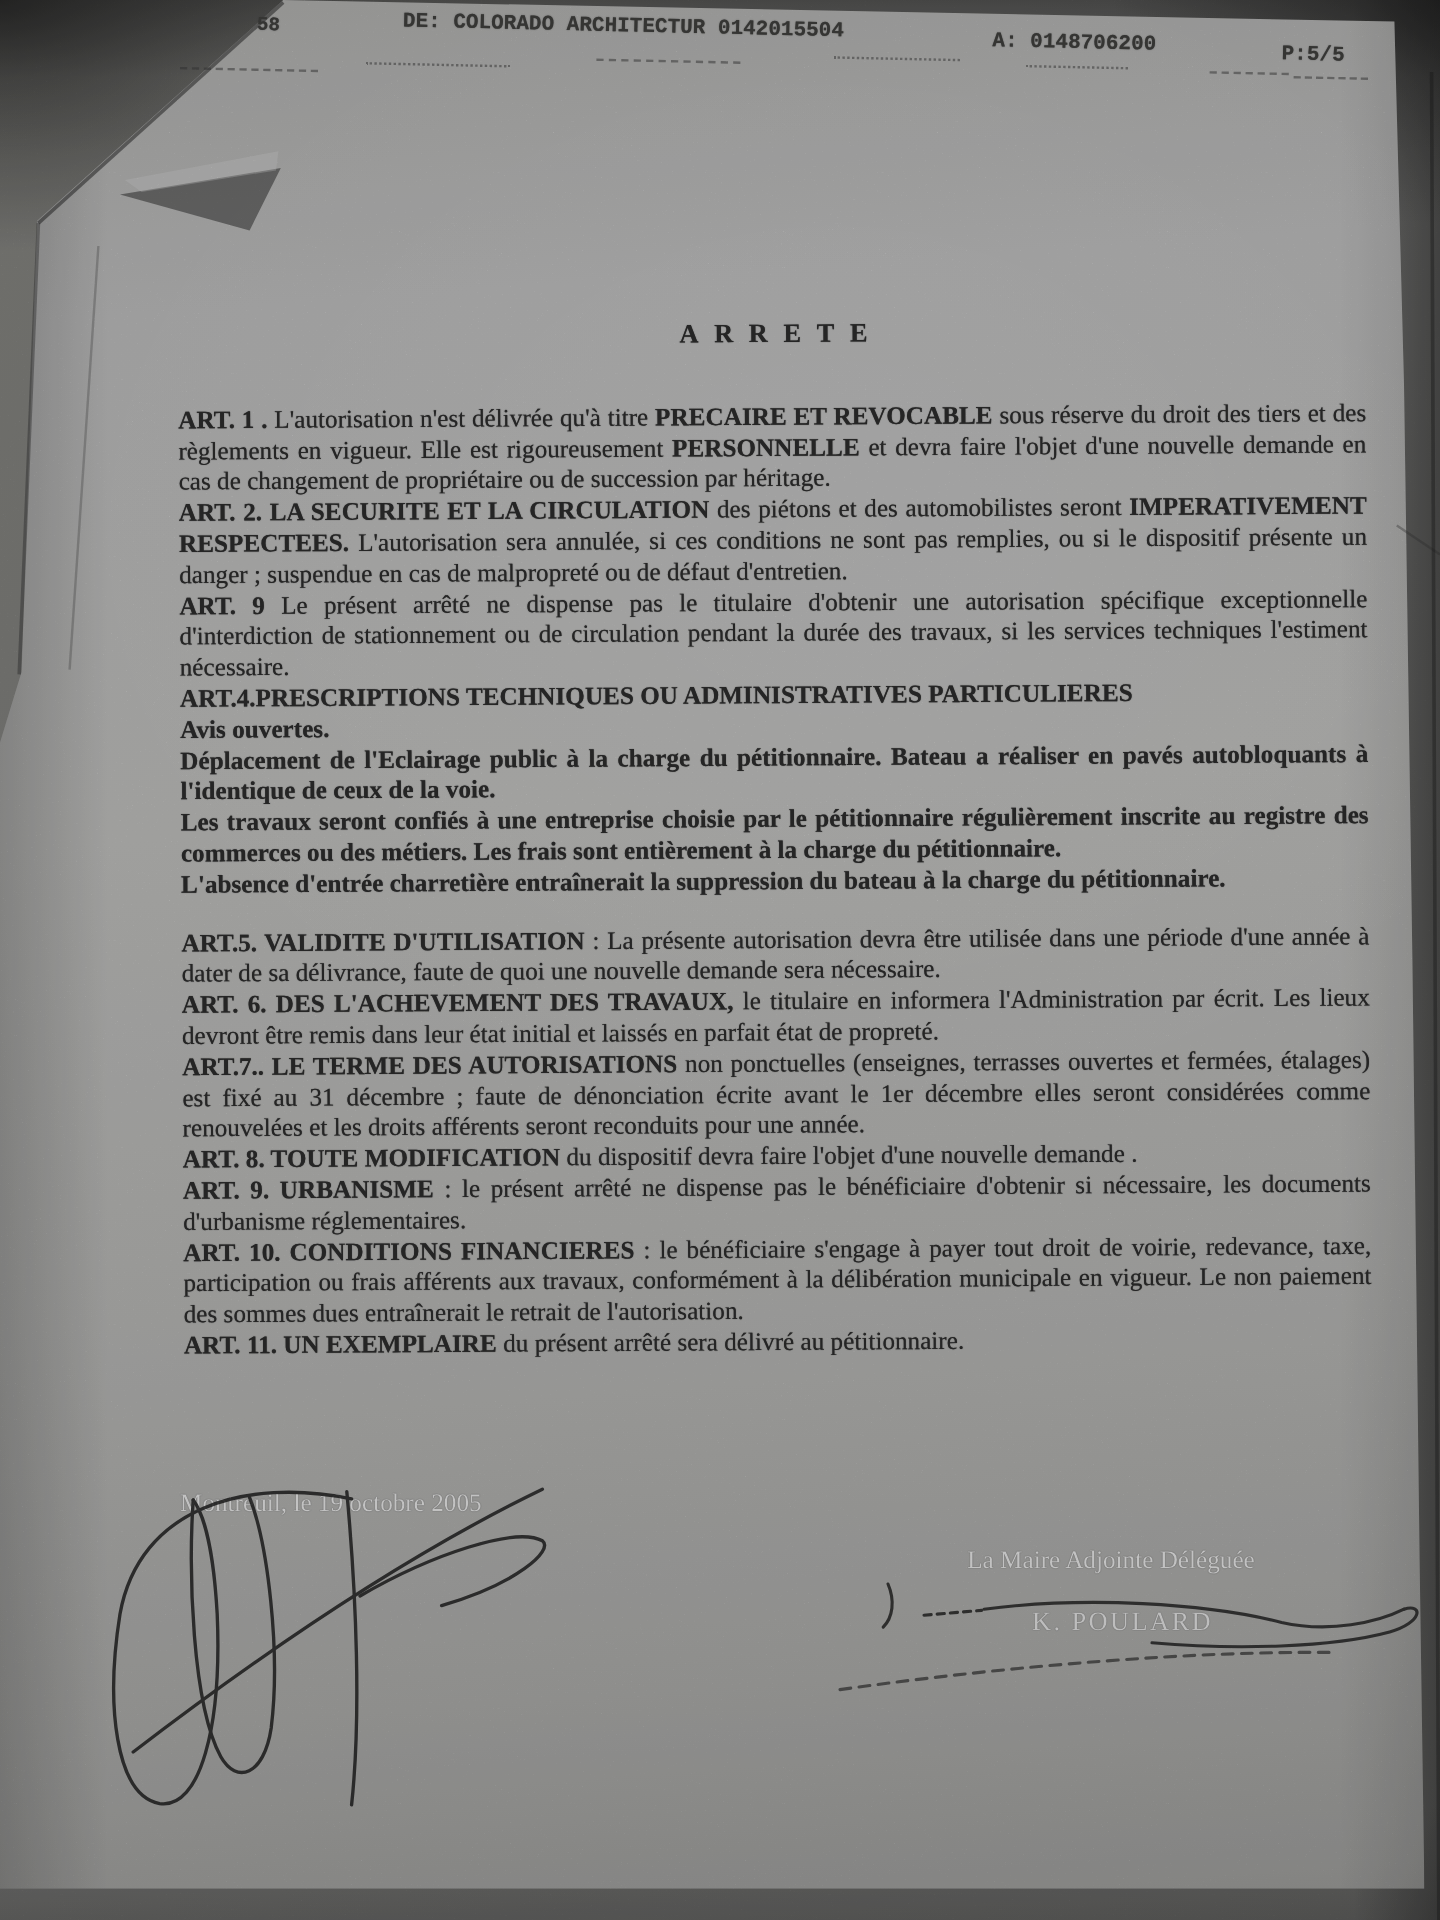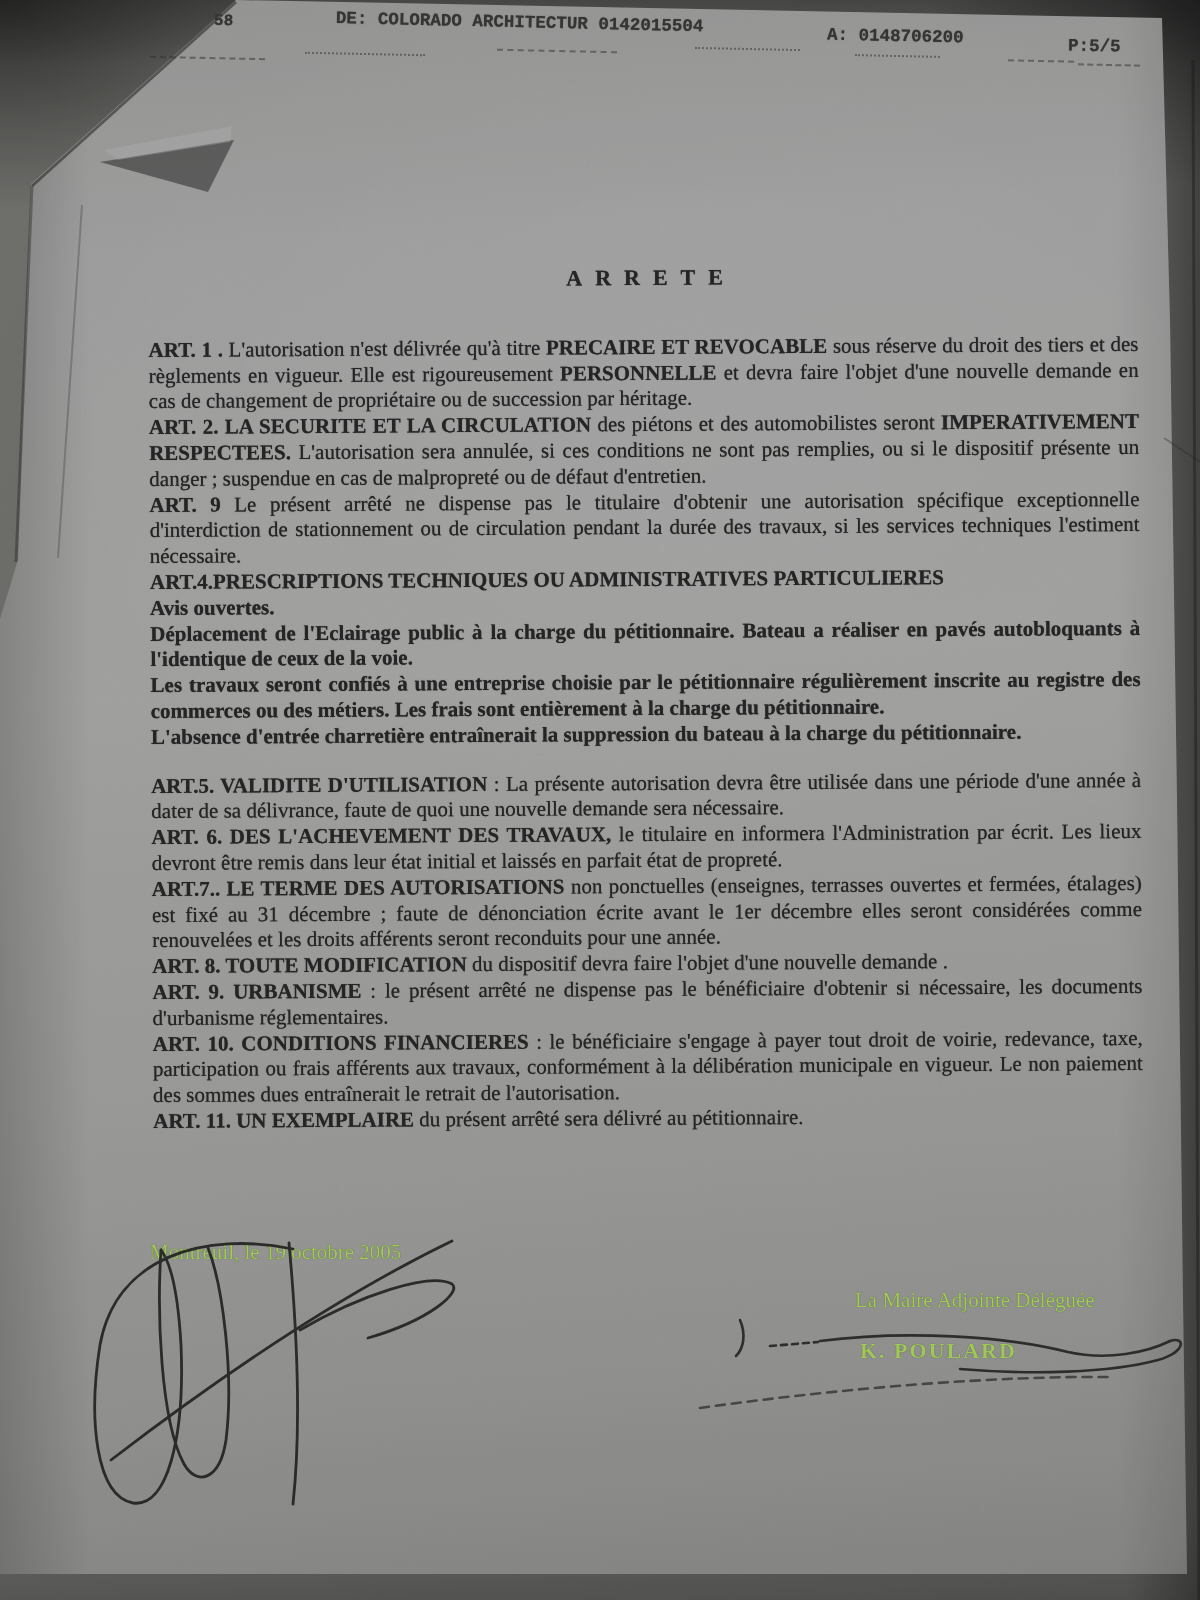--- a/index.html
+++ b/index.html
@@ -45,25 +45,25 @@
     text-shadow:0 0 .8px rgba(45,45,45,.85);
   }
   .title{
     text-align:center;font-weight:bold;font-size:22px;letter-spacing:13px;
     margin:0 0 44px 16px;
   }
   .para{margin:0;text-align:justify;}
   .para.gap{margin-top:23px;}
   .b{font-weight:bold;}
   
-  .close-item{position:absolute;color:#bef264;font-size:21px;text-shadow:0 0 .8px rgba(45,45,45,.85);white-space:nowrap;}
+  .close-item{position:absolute;color:#e5e5e5;font-size:21px;text-shadow:0 0 .8px rgba(45,45,45,.85);white-space:nowrap;}
   .date-line{left:150px;top:1240px;}
   .left-sign{left:150px;top:1292px;line-height:26.5px;}
-  .right-title{left:855px;top:1288px;}
-  .right-name{left:860px;top:1338px;font-size:22px;letter-spacing:2px;font-weight:bold;opacity:.92;}
+  .right-title{left:806px;top:1288px;}
+  .right-name{left:860px;top:1338px;font-size:22px;letter-spacing:2px;font-weight:normal;opacity:.92;}
   
   .artifacts,.signatures,.grain{position:absolute;inset:0;pointer-events:none;}
   .grain{opacity:.15;}
 </style>
 </head>
 <body>
 
 <div class="stage">
 
   <div class="bg-shade bg-base"></div>

